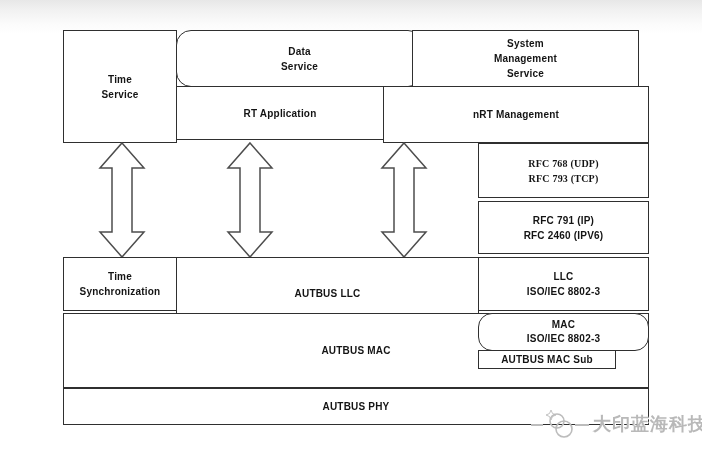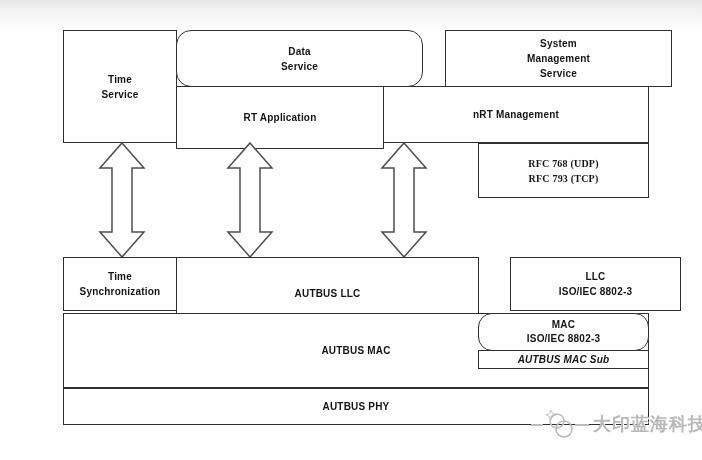--- a/index.html
+++ b/index.html
@@ -52,27 +52,27 @@
   <div class="box" style="left:63px;top:30px;width:114px;height:113px;">
     <span class="lbl">Time
 Service</span>
   </div>
 
   <div class="box" style="left:176px;top:30px;width:247px;height:57px;border-radius:15px;">
     <span class="lbl">Data
 Service</span>
   </div>
 
-  <div class="box" style="left:445px;top:30px;width:227px;height:57px;">
+  <div class="box" style="left:412px;top:30px;width:227px;height:57px;">
     <span class="lbl">System
 Management
 Service</span>
   </div>
 
-  <div class="box" style="left:176px;top:86px;width:208px;height:63px;">
+  <div class="box" style="left:176px;top:86px;width:208px;height:54px;">
     <span class="lbl">RT Application</span>
   </div>
 
   <div class="box" style="left:383px;top:86px;width:266px;height:57px;">
     <span class="lbl">nRT Management</span>
   </div>
 
   <svg class="arrow-svg" style="left:92px;top:142px;" width="60" height="116" viewBox="0 0 60 116">
     <path d="M30,1 L52,26 L40,26 L40,90 L52,90 L30,115 L8,90 L20,90 L20,26 L8,26 Z" fill="#ffffff" stroke="#4d4d4d" stroke-width="1.5"></path>
   </svg>
@@ -81,45 +81,49 @@
   </svg>
   <svg class="arrow-svg" style="left:374px;top:142px;" width="60" height="116" viewBox="0 0 60 116">
     <path d="M30,1 L52,26 L40,26 L40,90 L52,90 L30,115 L8,90 L20,90 L20,26 L8,26 Z" fill="#ffffff" stroke="#4d4d4d" stroke-width="1.5"></path>
   </svg>
 
   <div class="box" style="left:478px;top:143px;width:171px;height:55px;font-family:Liberation Serif, serif;">
     <span class="lbl">RFC 768 (UDP)
 RFC 793 (TCP)</span>
   </div>
 
+  <div class="box" style="left:478px;top:201px;width:171px;height:53px;">
+    <span class="lbl">RFC 791 (IP)
+RFC 2460 (IPV6)</span>
+  </div>
 
   <div class="box" style="left:63px;top:257px;width:114px;height:54px;">
     <span class="lbl">Time
 Synchronization</span>
   </div>
 
   <div class="box" style="left:176px;top:257px;width:303px;height:72px;">
     <span class="lbl">AUTBUS LLC</span>
   </div>
 
-  <div class="box" style="left:478px;top:257px;width:171px;height:54px;margin-left:32px;">
+  <div class="box" style="left:478px;top:257px;width:171px;height:54px;">
     <span class="lbl">LLC
 ISO/IEC 8802-3</span>
   </div>
 
   <div class="box" style="left:63px;top:313px;width:586px;height:75px;">
     <span class="lbl">AUTBUS MAC</span>
   </div>
 
   <div class="box" style="left:478px;top:313px;width:171px;height:38px;border-radius:14px;">
     <span class="lbl" style="line-height:14px;">MAC
 ISO/IEC 8802-3</span>
   </div>
 
-  <div class="box" style="left:478px;top:350px;width:171px;height:19px;font-style:italic;">
+  <div class="box" style="left:478px;top:350px;width:138px;height:19px;">
     <span class="lbl" style="line-height:11px;">AUTBUS MAC Sub</span>
   </div>
 
   <div class="box" style="left:63px;top:388px;width:586px;height:37px;">
     <span class="lbl">AUTBUS PHY</span>
   </div>
 
   <div class="watermark" style="left:531px;top:406px;height:36px;">
     <svg width="62" height="36" viewBox="0 0 62 36">
       <line x1="0" y1="19" x2="12" y2="19" stroke="#bcbcbc" stroke-width="2"></line>

